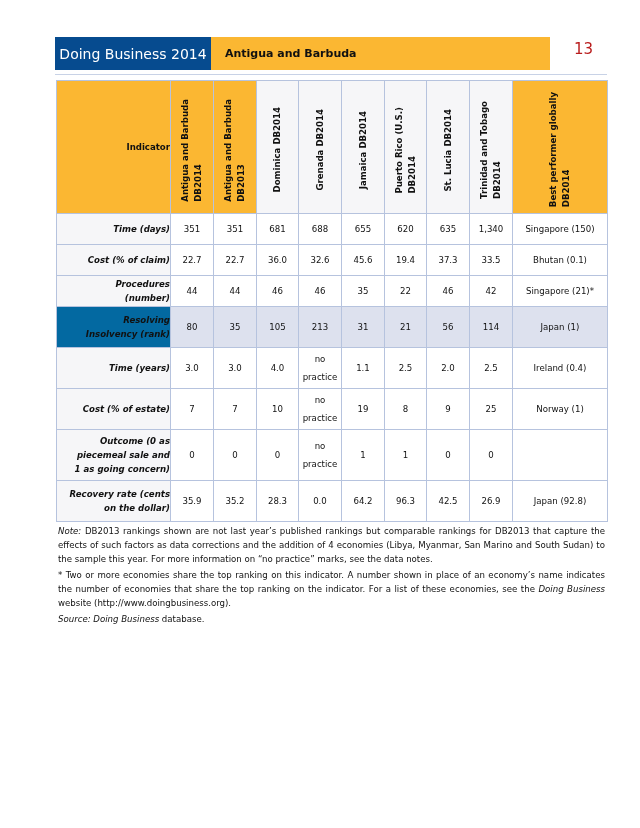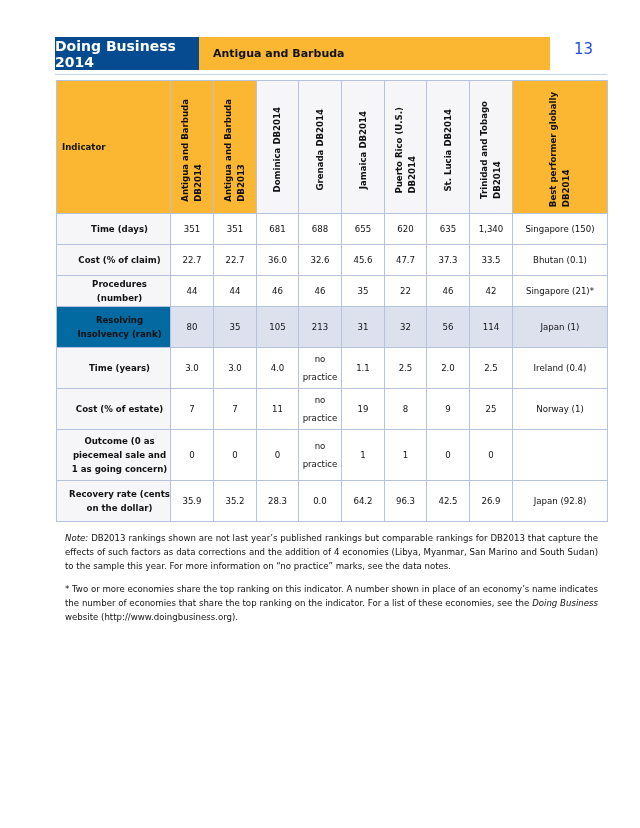--- a/index.html
+++ b/index.html
@@ -1,40 +1,40 @@
 <!DOCTYPE html>
 <html><head>
 <meta charset="utf-8">
 <style>
   html, body { margin:0; padding:0; background:#ffffff; }
   body { width:640px; height:828px; position:relative; font-family:"DejaVu Sans", sans-serif; color:#111; }
   .hdr { position:absolute; left:55px; top:37px; width:495px; height:33px; display:flex; }
-  .hdr-blue { width:144px; background:#064b8f; color:#fff; font-size:14px; display:flex; align-items:center; justify-content:center;font-weight:bold; }
+  .hdr-blue { width:156px; background:#064b8f; color:#fff; font-size:14px; display:flex; align-items:center; justify-content:center; }
   .hdr-yellow { flex:1; background:#fbb732; font-size:11px; font-weight:bold; display:flex; align-items:center; padding-left:14px; }
-  .pagenum { position:absolute; left:574px; top:40px; font-size:15px; color:#1d4ed8; }
+  .pagenum { position:absolute; left:574px; top:40px; font-size:15px; color:#b91c1c; }
   .hdr-rule { position:absolute; left:55px; top:74px; width:552px; height:1px; background:#c8d2e6; }
 
   table.tbl { position:absolute; left:56px; top:80px; width:551px; border-collapse:collapse; table-layout:fixed; font-size:8.6px; }
   .tbl td, .tbl th { border:1px solid #b6c3de; padding:0; text-align:center; vertical-align:middle; }
   .tbl th { height:132px; font-weight:bold; }
   .tbl th.y { background:#fbb732; }
   .tbl th.w { background:#f6f6f8; }
-  .tbl th.ind { text-align:left; padding-left:5px; }
+  .tbl th.ind { text-align:right; padding-left:5px; }
   .vt { writing-mode:vertical-rl; transform:rotate(180deg); display:inline-block; text-align:left; line-height:13px; white-space:nowrap; padding-bottom:8px; }
-  .tbl td.lbl { text-align:center; padding-left:12px; font-weight:bold; background:#f6f6f8; line-height:14px; }
+  .tbl td.lbl { text-align:right; padding-left:12px; font-weight:bold; background:#f6f6f8; line-height:14px;font-style:italic; }
   .tbl tr.r1 td { height:30px; }
   .tbl tr.r2 td { height:40px; }
   .tbl tr.r3 td { height:50px; }
   .tbl tr.shade td { background:#0369a1; }
   .tbl td.val { background:#fff; }
   .tbl tr.shade td.val { background:#dde1ee; }
   .np { line-height:18px; display:inline-block; }
 
   .notes { position:absolute; left:56px; top:522px; width:551px; font-size:8.6px; line-height:14px; text-align:justify; }
-  .notes p { margin:9px; }
+  .notes p { margin:2px; }
   .notes i { font-style:italic; }
 </style>
 </head>
 <body>
 
 <div class="hdr">
   <div class="hdr-blue">Doing Business 2014</div>
   <div class="hdr-yellow">Antigua and Barbuda</div>
 </div>
 <div class="pagenum">13</div>
@@ -80,21 +80,21 @@
         <td class="val"><span>1,340</span></td>
         <td class="val"><span>Singapore (150)</span></td>
       </tr>
       <tr class="r1">
         <td class="lbl">Cost (% of claim)</td>
         <td class="val"><span>22.7</span></td>
         <td class="val"><span>22.7</span></td>
         <td class="val"><span>36.0</span></td>
         <td class="val"><span>32.6</span></td>
         <td class="val"><span>45.6</span></td>
-        <td class="val"><span>47.7</span></td>
+        <td class="val"><span>19.4</span></td>
         <td class="val"><span>37.3</span></td>
         <td class="val"><span>33.5</span></td>
         <td class="val"><span>Bhutan (0.1)</span></td>
       </tr>
       <tr class="r1">
         <td class="lbl">Procedures (number)</td>
         <td class="val"><span>44</span></td>
         <td class="val"><span>44</span></td>
         <td class="val"><span>46</span></td>
         <td class="val"><span>46</span></td>
@@ -104,42 +104,42 @@
         <td class="val"><span>42</span></td>
         <td class="val"><span>Singapore (21)*</span></td>
       </tr>
       <tr class="r2 shade">
         <td class="lbl">Resolving Insolvency (rank)</td>
         <td class="val"><span>80</span></td>
         <td class="val"><span>35</span></td>
         <td class="val"><span>105</span></td>
         <td class="val"><span>213</span></td>
         <td class="val"><span>31</span></td>
-        <td class="val"><span>32</span></td>
+        <td class="val"><span>21</span></td>
         <td class="val"><span>56</span></td>
         <td class="val"><span>114</span></td>
         <td class="val"><span>Japan (1)</span></td>
       </tr>
       <tr class="r2">
         <td class="lbl">Time (years)</td>
         <td class="val"><span>3.0</span></td>
         <td class="val"><span>3.0</span></td>
         <td class="val"><span>4.0</span></td>
         <td class="val"><span class="np">no<br>practice</span></td>
         <td class="val"><span>1.1</span></td>
         <td class="val"><span>2.5</span></td>
         <td class="val"><span>2.0</span></td>
         <td class="val"><span>2.5</span></td>
         <td class="val"><span>Ireland (0.4)</span></td>
       </tr>
       <tr class="r2">
         <td class="lbl">Cost (% of estate)</td>
         <td class="val"><span>7</span></td>
         <td class="val"><span>7</span></td>
-        <td class="val"><span>11</span></td>
+        <td class="val"><span>10</span></td>
         <td class="val"><span class="np">no<br>practice</span></td>
         <td class="val"><span>19</span></td>
         <td class="val"><span>8</span></td>
         <td class="val"><span>9</span></td>
         <td class="val"><span>25</span></td>
         <td class="val"><span>Norway (1)</span></td>
       </tr>
       <tr class="r3">
         <td class="lbl">Outcome (0 as piecemeal sale and 1 as going concern)</td>
         <td class="val"><span>0</span></td>
@@ -163,13 +163,14 @@
         <td class="val"><span>42.5</span></td>
         <td class="val"><span>26.9</span></td>
         <td class="val"><span>Japan (92.8)</span></td>
       </tr>
     </tbody>
 </table>
 
 <div class="notes">
   <p><i>Note:</i><span> DB2013 rankings shown are not last year’s published rankings but comparable rankings for DB2013 that capture the effects of such factors as data corrections and the addition of 4 economies (Libya, Myanmar, San Marino and South Sudan) to the sample this year. For more information on “no practice” marks, see the data notes.</span></p>
   <p><span>* Two or more economies share the top ranking on this indicator. A number shown in place of an economy’s name indicates the number of economies that share the top ranking on the indicator. For a list of these economies, see the </span><i>Doing Business</i><span> website (http://www.doingbusiness.org).</span></p>
+  <p><i>Source: Doing Business</i><span> database.</span></p>
 </div>
 
 </body></html>

